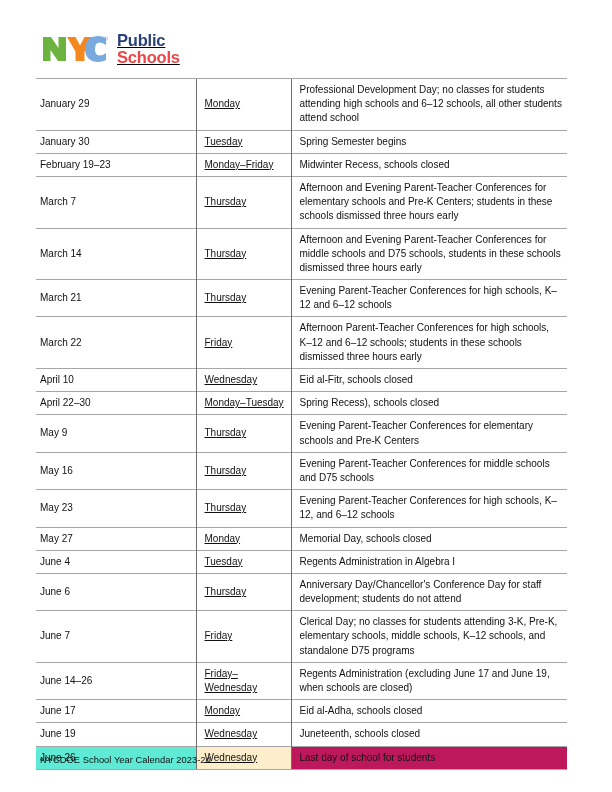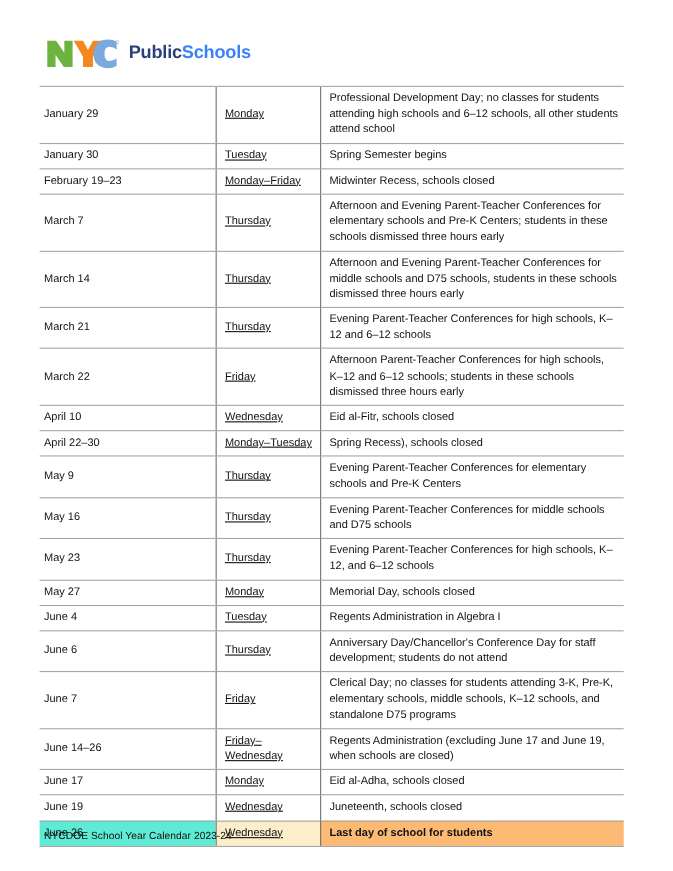--- a/index.html
+++ b/index.html
@@ -34,23 +34,25 @@
     display: flex;
     align-items: center;
     gap: 9px;
     height: 42px;
   }
   .logo-nyc {
     display: block;
   }
   .logo-words {
     display: flex;
+    flex-direction: column;
     justify-content: center;
     line-height: 1.02;
     padding-bottom: 1px;
+    text-decoration: underline;
   }
   .logo-words span {
     font-family: "Liberation Sans", sans-serif;
     font-weight: bold;
     font-size: 16.5px;
     letter-spacing: -0.2px;
     color: #2b3f78;
   }
 
   
@@ -123,21 +125,21 @@
       <path d="M2 4 L18 4 L33 26 L33 4 L48 4 L48 52 L32 52 L17 30 L17 52 L2 52 Z" fill="#6cb33f"></path>
 
       <path d="M50 4 L67 4 L76 21 L85 4 L102 4 L85 33 L85 52 L67 52 L67 33 Z" fill="#f5871f"></path>
 
       <path d="M128 6 L128 20 Q122 15 115 15 Q106 15 106 28 Q106 41 115 41 Q122 41 128 36 L128 50 Q121 54 113 54 Q99 54 92 46 Q86 39 86 28 Q86 17 92 10 Q99 2 113 2 Q121 2 128 6 Z" fill="#7aa9dd"></path>
 
       <circle cx="128.5" cy="7" r="3" fill="none" stroke="#7aa9dd" stroke-width="1.2"></circle>
     </svg>
     <div class="logo-words">
       <span style="color: rgb(43, 63, 120);">Public</span>
-      <span style="color: #3b82f6;">Schools</span>
+      <span style="color: #ef4444;">Schools</span>
     </div>
   </div>
 
   <div class="cal-wrap">
     <table class="cal">
       <colgroup>
         <col class="c-date">
         <col class="c-day">
         <col class="c-desc">
       </colgroup>
@@ -233,21 +235,21 @@
             <td class="desc-cell">Eid al-Adha, schools closed</td>
           </tr>
           <tr>
             <td class="date-cell">June 19</td>
             <td class="day-cell">Wednesday</td>
             <td class="desc-cell">Juneteenth, schools closed</td>
           </tr>
           <tr class="highlight">
             <td class="date-cell" style="background: #5eead4;">June 26</td>
             <td class="day-cell" style="background: rgb(252, 238, 202);">Wednesday</td>
-            <td class="desc-cell" style="background: #fdba74; font-weight: bold;">Last day of school for students</td>
+            <td class="desc-cell" style="background: #be185d;">Last day of school for students</td>
           </tr>
         </tbody>
     </table>
   </div>
 
   <div class="footer">NYCDOE School Year Calendar 2023-24</div>
 
 </div>
 
 </body></html>

